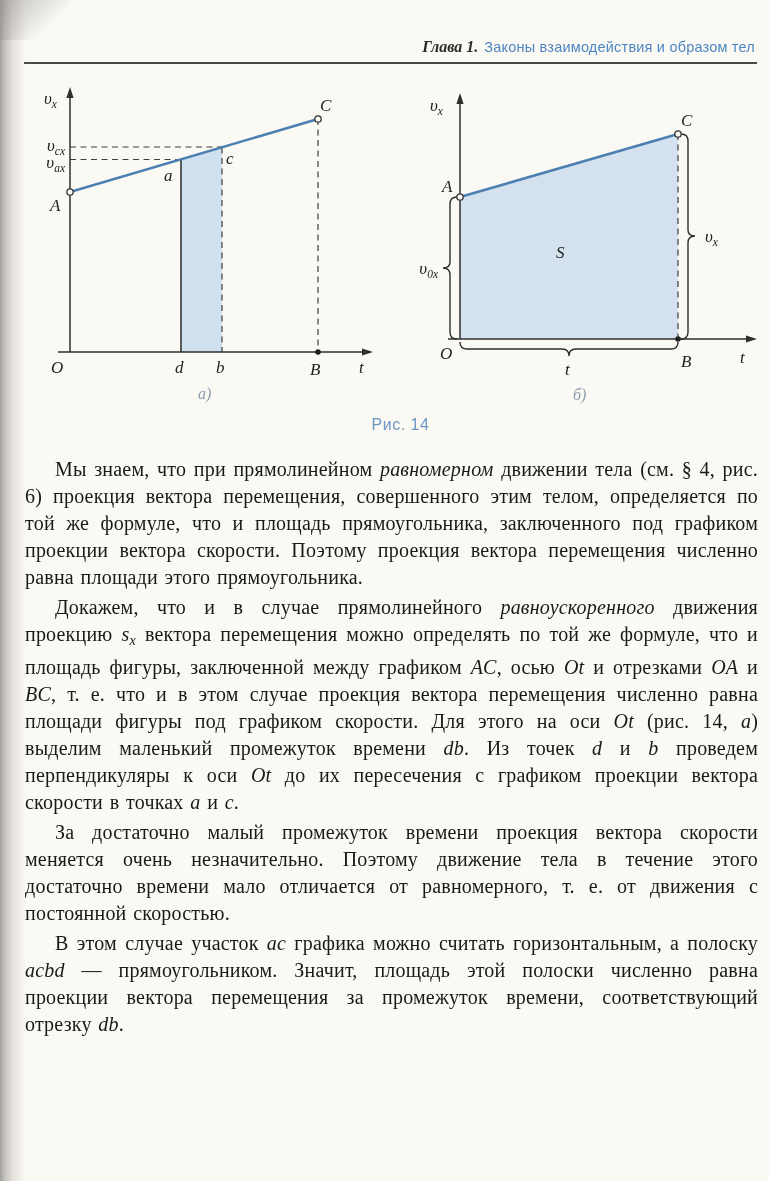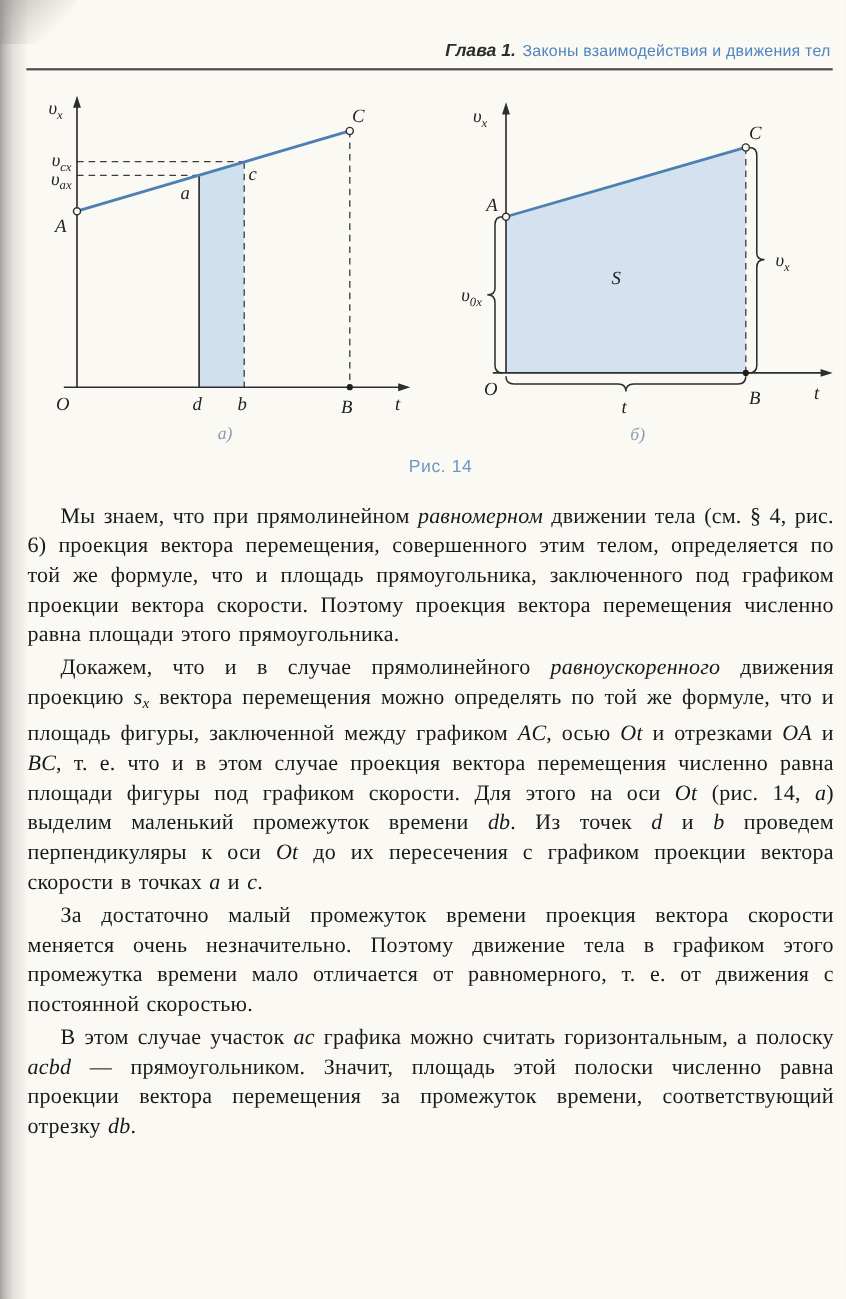--- a/index.html
+++ b/index.html
@@ -15,21 +15,21 @@
   }
   .spine-top {
     position:absolute; left:0; top:0; width:70px; height:40px;
     background:linear-gradient(135deg,#8f8d89 0,rgba(251,249,244,0) 70%);
     opacity:.55;
   }
   .header {
     position:absolute; top:38px; right:14px; white-space:nowrap; text-align:right;
   }
   .chapter {
-    font-family:Liberation Sans, sans-serif; font-style:italic; font-weight:bold;
+    font-family:Liberation Serif, serif; font-style:italic; font-weight:bold;
     font-size:16px; color:#2b2b2b; margin-right:6px;
   }
   .chapter-title {
     font-family:"Liberation Sans", sans-serif; font-size:14.5px; color:#4e86c2;
     letter-spacing:.2px;
   }
   .header-rule {
     position:absolute; top:62px; left:24px; right:12px; height:2px; background:#4a4a48;
   }
   .graph { position:absolute; }
@@ -68,21 +68,21 @@
   .brace { stroke:#2e2e2e; stroke-width:1.4; fill:none; }
 </style>
 </head>
 <body>
 
 <div class="page">
   <div class="spine"></div>
   <div class="spine-top"></div>
 
   <div class="header">
-    <span class="chapter">Глава 1.</span><span class="chapter-title">Законы взаимодействия и движения тел</span>
+    <span class="chapter">Глава 1.</span><span class="chapter-title">Законы взаимодействия и образом тел</span>
   </div>
   <div class="header-rule"></div>
 
   <svg id="graph-a" class="graph" width="370" height="330" viewBox="0 0 370 330">
 
     <polygon points="163,77.5 204,65.4 204,270 163,270" fill="#cfe1ee"></polygon>
 
     <path class="dash" d="M52,65 L204,65"></path>
     <path class="dash" d="M52,77.5 L163,77.5"></path>
     <path class="dash" d="M204,65.4 L204,270"></path>
@@ -148,17 +148,17 @@
     <text class="glabel" x="340" y="281">t</text>
     <text class="glabel" x="165" y="293">t</text>
     <text class="gcap" x="173" y="318">б)</text>
   </svg>
 
   <div class="fig-caption">Рис. 14</div>
 
   <div class="body-text">
       <p><span class="seg-n">Мы знаем, что при прямолинейном </span><span class="seg-i">равномерном</span><span class="seg-n"> движении тела (см. § 4, рис. 6) проекция вектора перемещения, совершенного этим телом, определяется по той же формуле, что и площадь прямоугольника, заключенного под графиком проекции вектора скорости. Поэтому проекция вектора перемещения численно равна площади этого прямоугольника.</span></p>
       <p><span class="seg-n">Докажем, что и в случае прямолинейного </span><span class="seg-i">равноускоренного</span><span class="seg-n"> движения проекцию </span><span class="seg-i">s</span><span class="seg-isub">x</span><span class="seg-n"> вектора перемещения можно определять по той же формуле, что и площадь фигуры, заключенной между графиком </span><span class="seg-i">AC</span><span class="seg-n">, осью </span><span class="seg-i">Ot</span><span class="seg-n"> и отрезками </span><span class="seg-i">OA</span><span class="seg-n"> и </span><span class="seg-i">BC</span><span class="seg-n">, т. е. что и в этом случае проекция вектора перемещения численно равна площади фигуры под графиком скорости. Для этого на оси </span><span class="seg-i">Ot</span><span class="seg-n"> (рис. 14, </span><span class="seg-i">а</span><span class="seg-n">) выделим маленький промежуток времени </span><span class="seg-i">db</span><span class="seg-n">. Из точек </span><span class="seg-i">d</span><span class="seg-n"> и </span><span class="seg-i">b</span><span class="seg-n"> проведем перпендикуляры к оси </span><span class="seg-i">Ot</span><span class="seg-n"> до их пересечения с графиком проекции вектора скорости в точках </span><span class="seg-i">a</span><span class="seg-n"> и </span><span class="seg-i">c</span><span class="seg-n">.</span></p>
-      <p><span class="seg-n">За достаточно малый промежуток времени проекция вектора скорости меняется очень незначительно. Поэтому движение тела в графиком этого промежутка времени мало отличается от равномерного, т. е. от движения с постоянной скоростью.</span></p>
+      <p><span class="seg-n">За достаточно малый промежуток времени проекция вектора скорости меняется очень незначительно. Поэтому движение тела в течение этого достаточно времени мало отличается от равномерного, т. е. от движения с постоянной скоростью.</span></p>
       <p><span class="seg-n">В этом случае участок </span><span class="seg-i">ac</span><span class="seg-n"> графика можно считать горизонтальным, а полоску </span><span class="seg-i">acbd</span><span class="seg-n"> — прямоугольником. Значит, площадь этой полоски численно равна проекции вектора перемещения за промежуток времени, соответствующий отрезку </span><span class="seg-i">db</span><span class="seg-n">.</span></p>
     </div>
 
 </div>
 
 </body></html>

